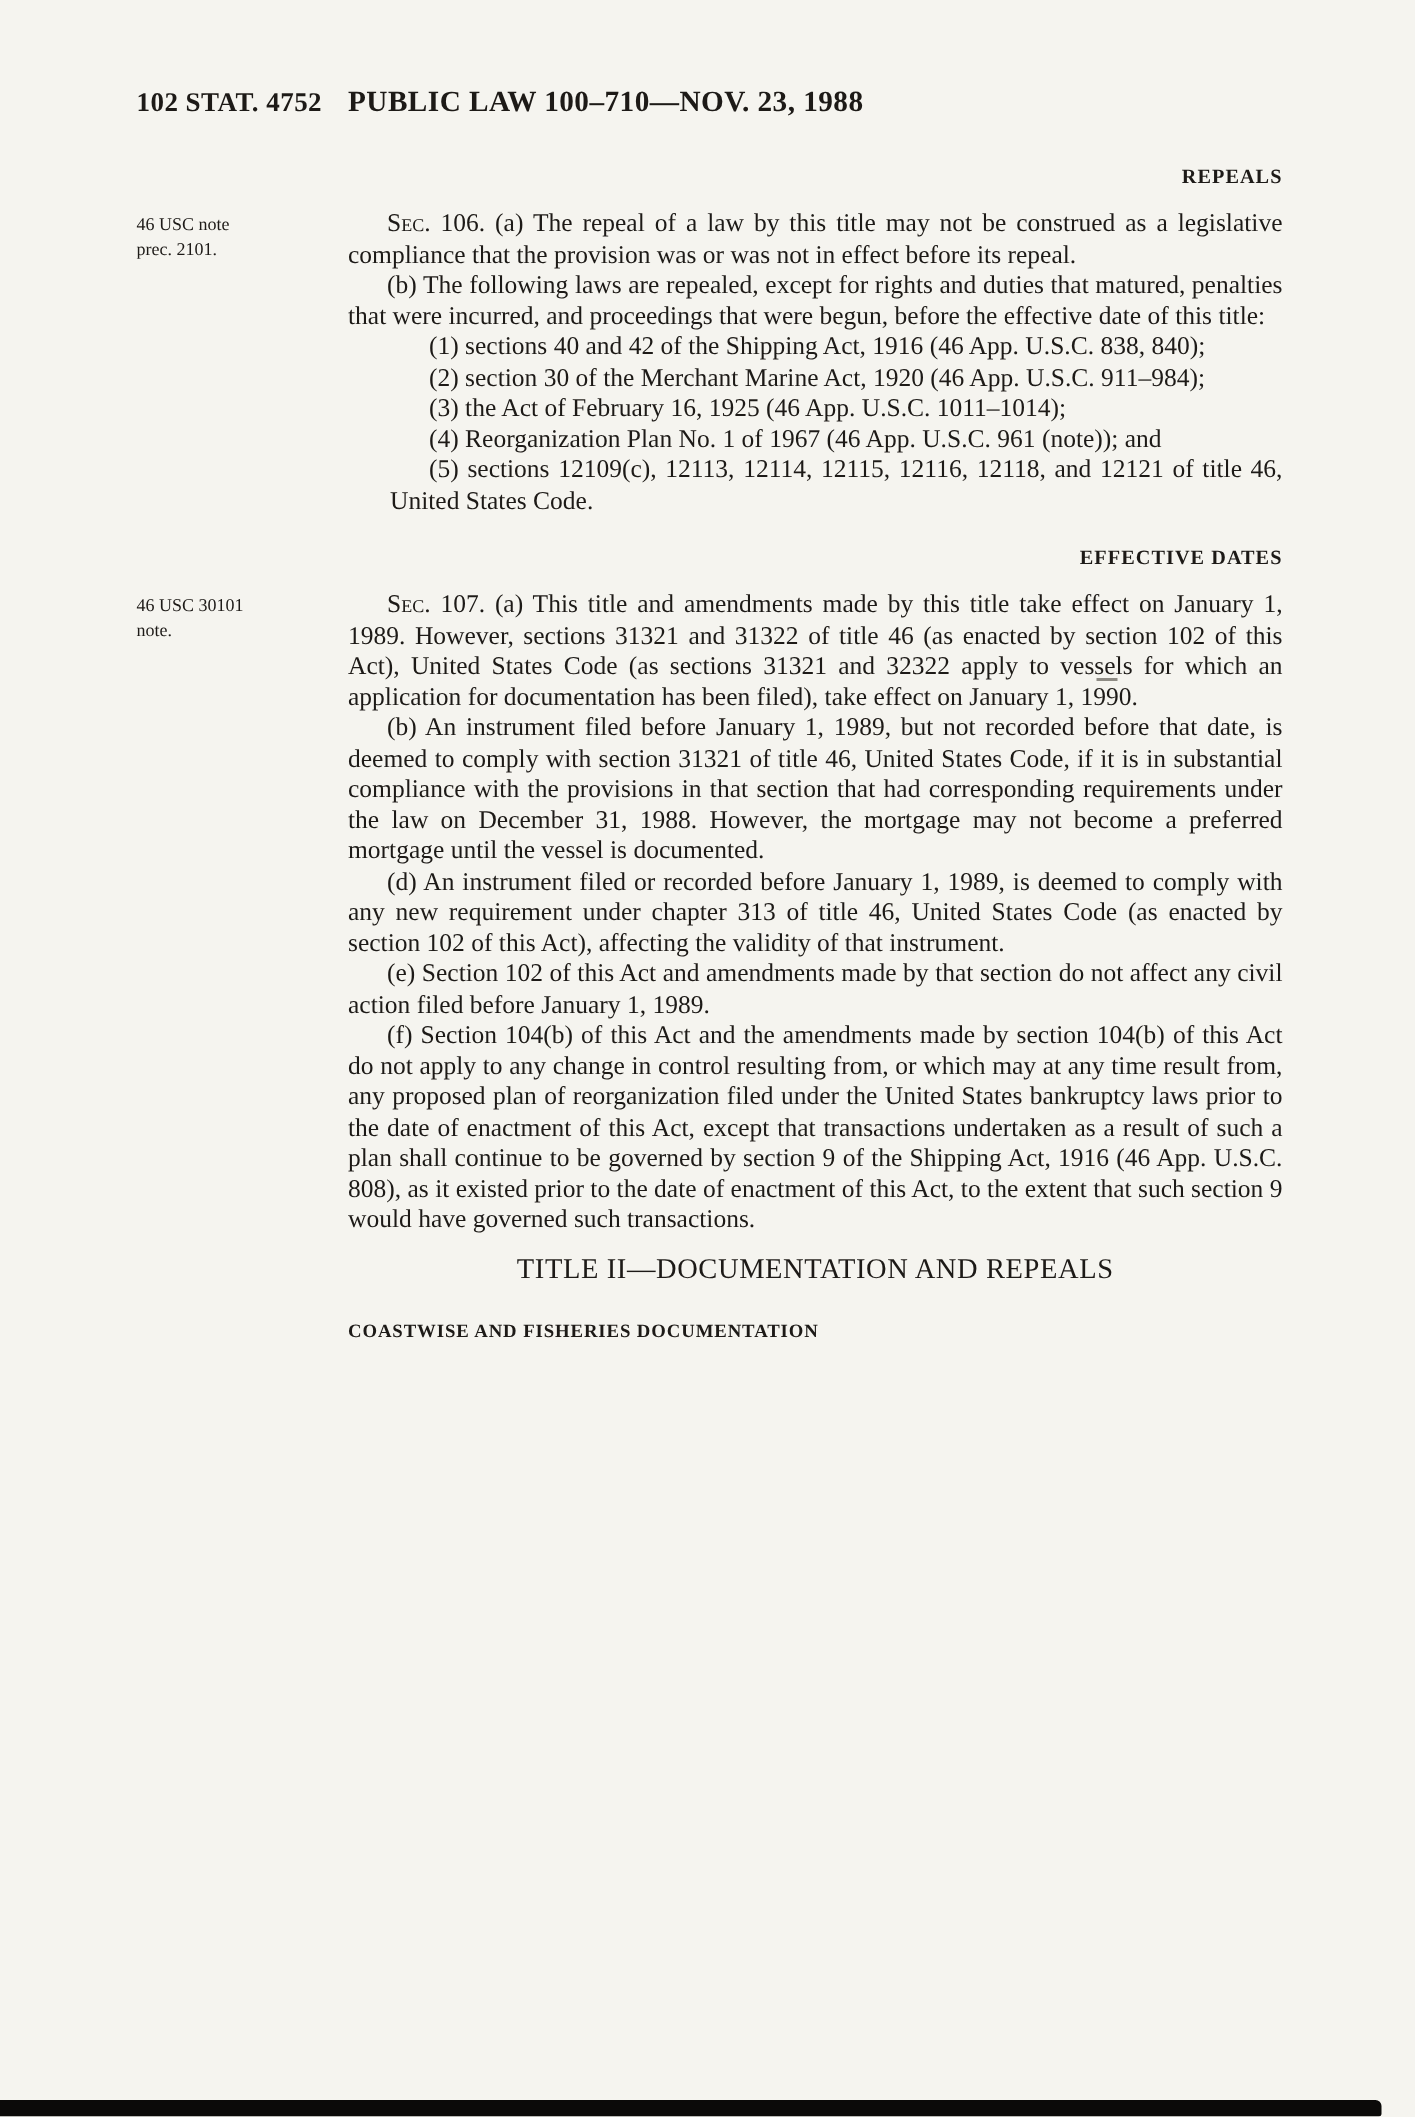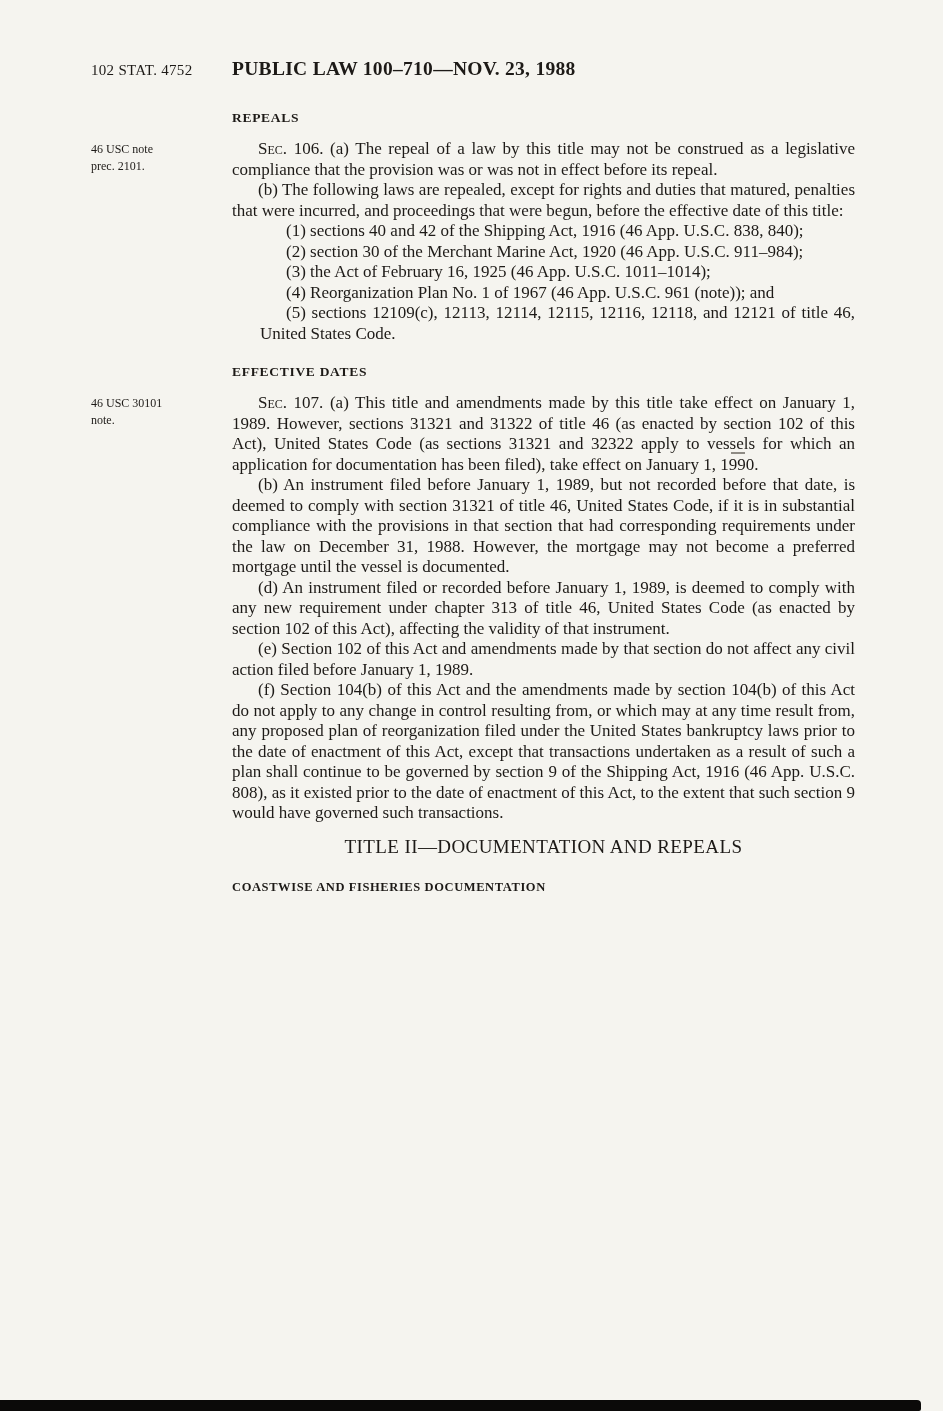--- a/index.html
+++ b/index.html
@@ -12,27 +12,27 @@
     overflow:hidden;
   }
   .page { position:absolute; inset:0; padding:58px 88px 0 91px; }
 
   .page-header {
     display:grid;
     grid-template-columns:141px 1fr;
     align-items:baseline;
     margin-bottom:26px;
   }
-  .stat-no { font-weight:normal; font-size:15px; white-space:nowrap; letter-spacing:0.3px; }
+  .stat-no { font-weight:bold; font-size:18px; white-space:nowrap; letter-spacing:0.3px; }
   .law-title { font-weight:bold; font-size:19.5px; text-align:left; letter-spacing:0.3px; }
 
   .law-section { display:grid; grid-template-columns:141px 1fr; }
   .run-head {
     grid-column:2;
-    text-align:left;
+    text-align:right;
     font-size:13.5px;
     font-weight:bold;
     letter-spacing:0.7px;
     margin:4px 0 13px;
   }
   .run-head.mt { margin-top:20px; }
   .margin-note {
     grid-column:1; grid-row:2;
     font-size:12px;
     line-height:16.5px;

